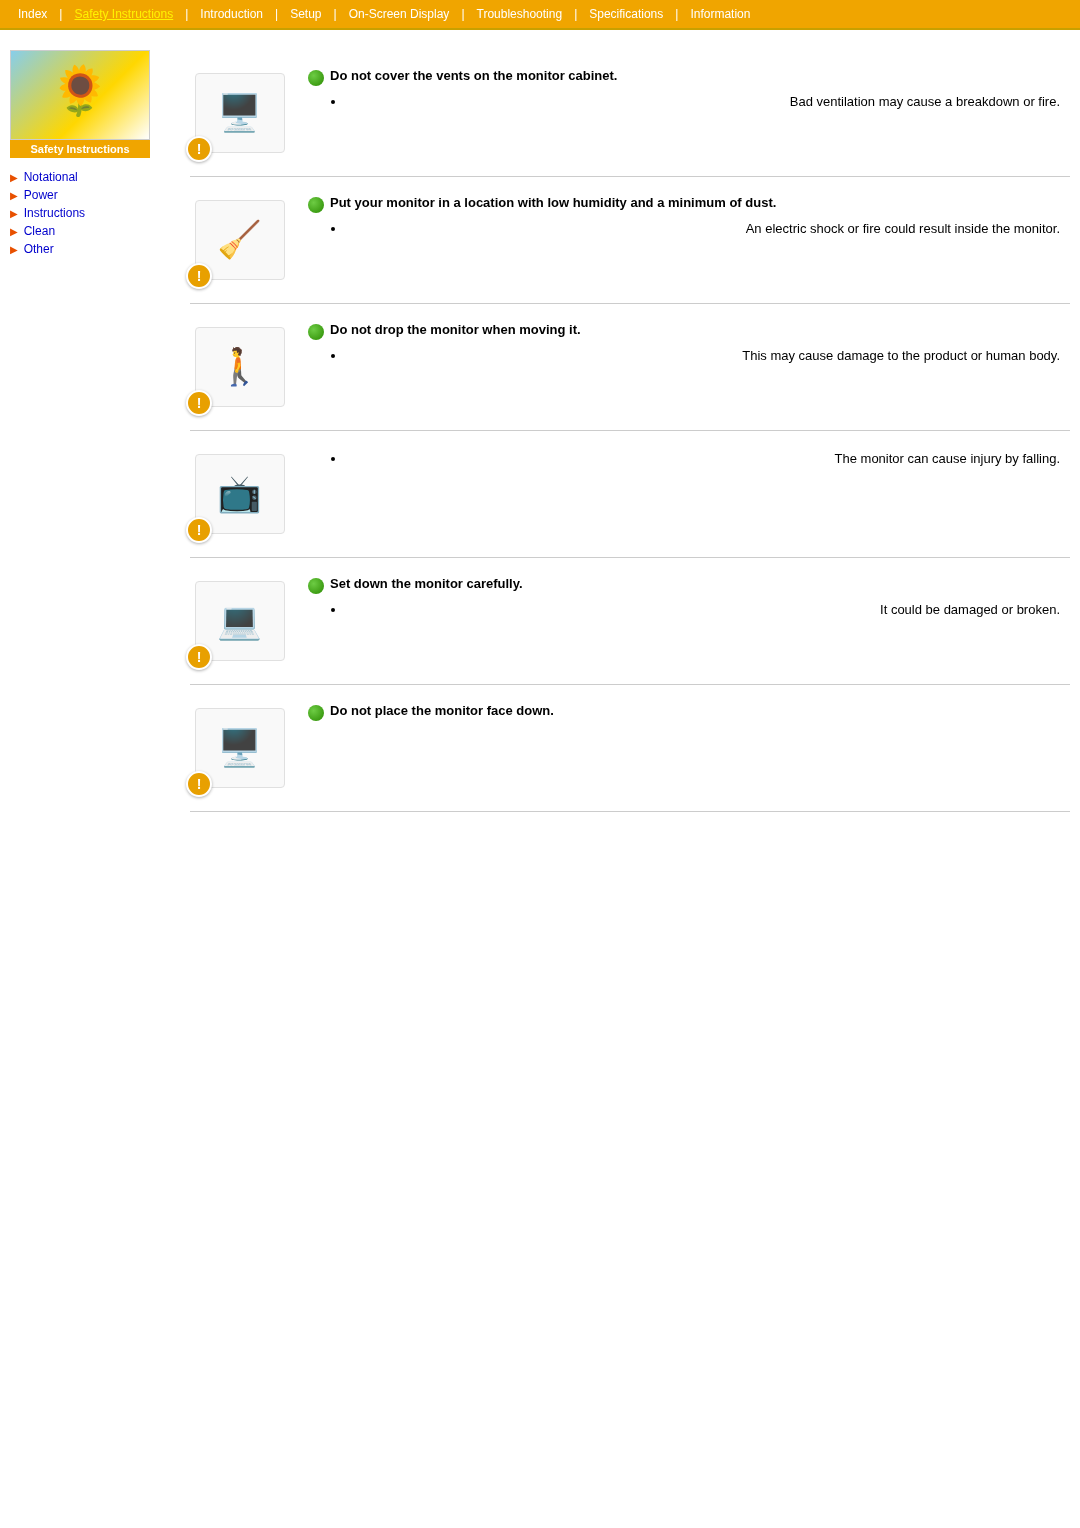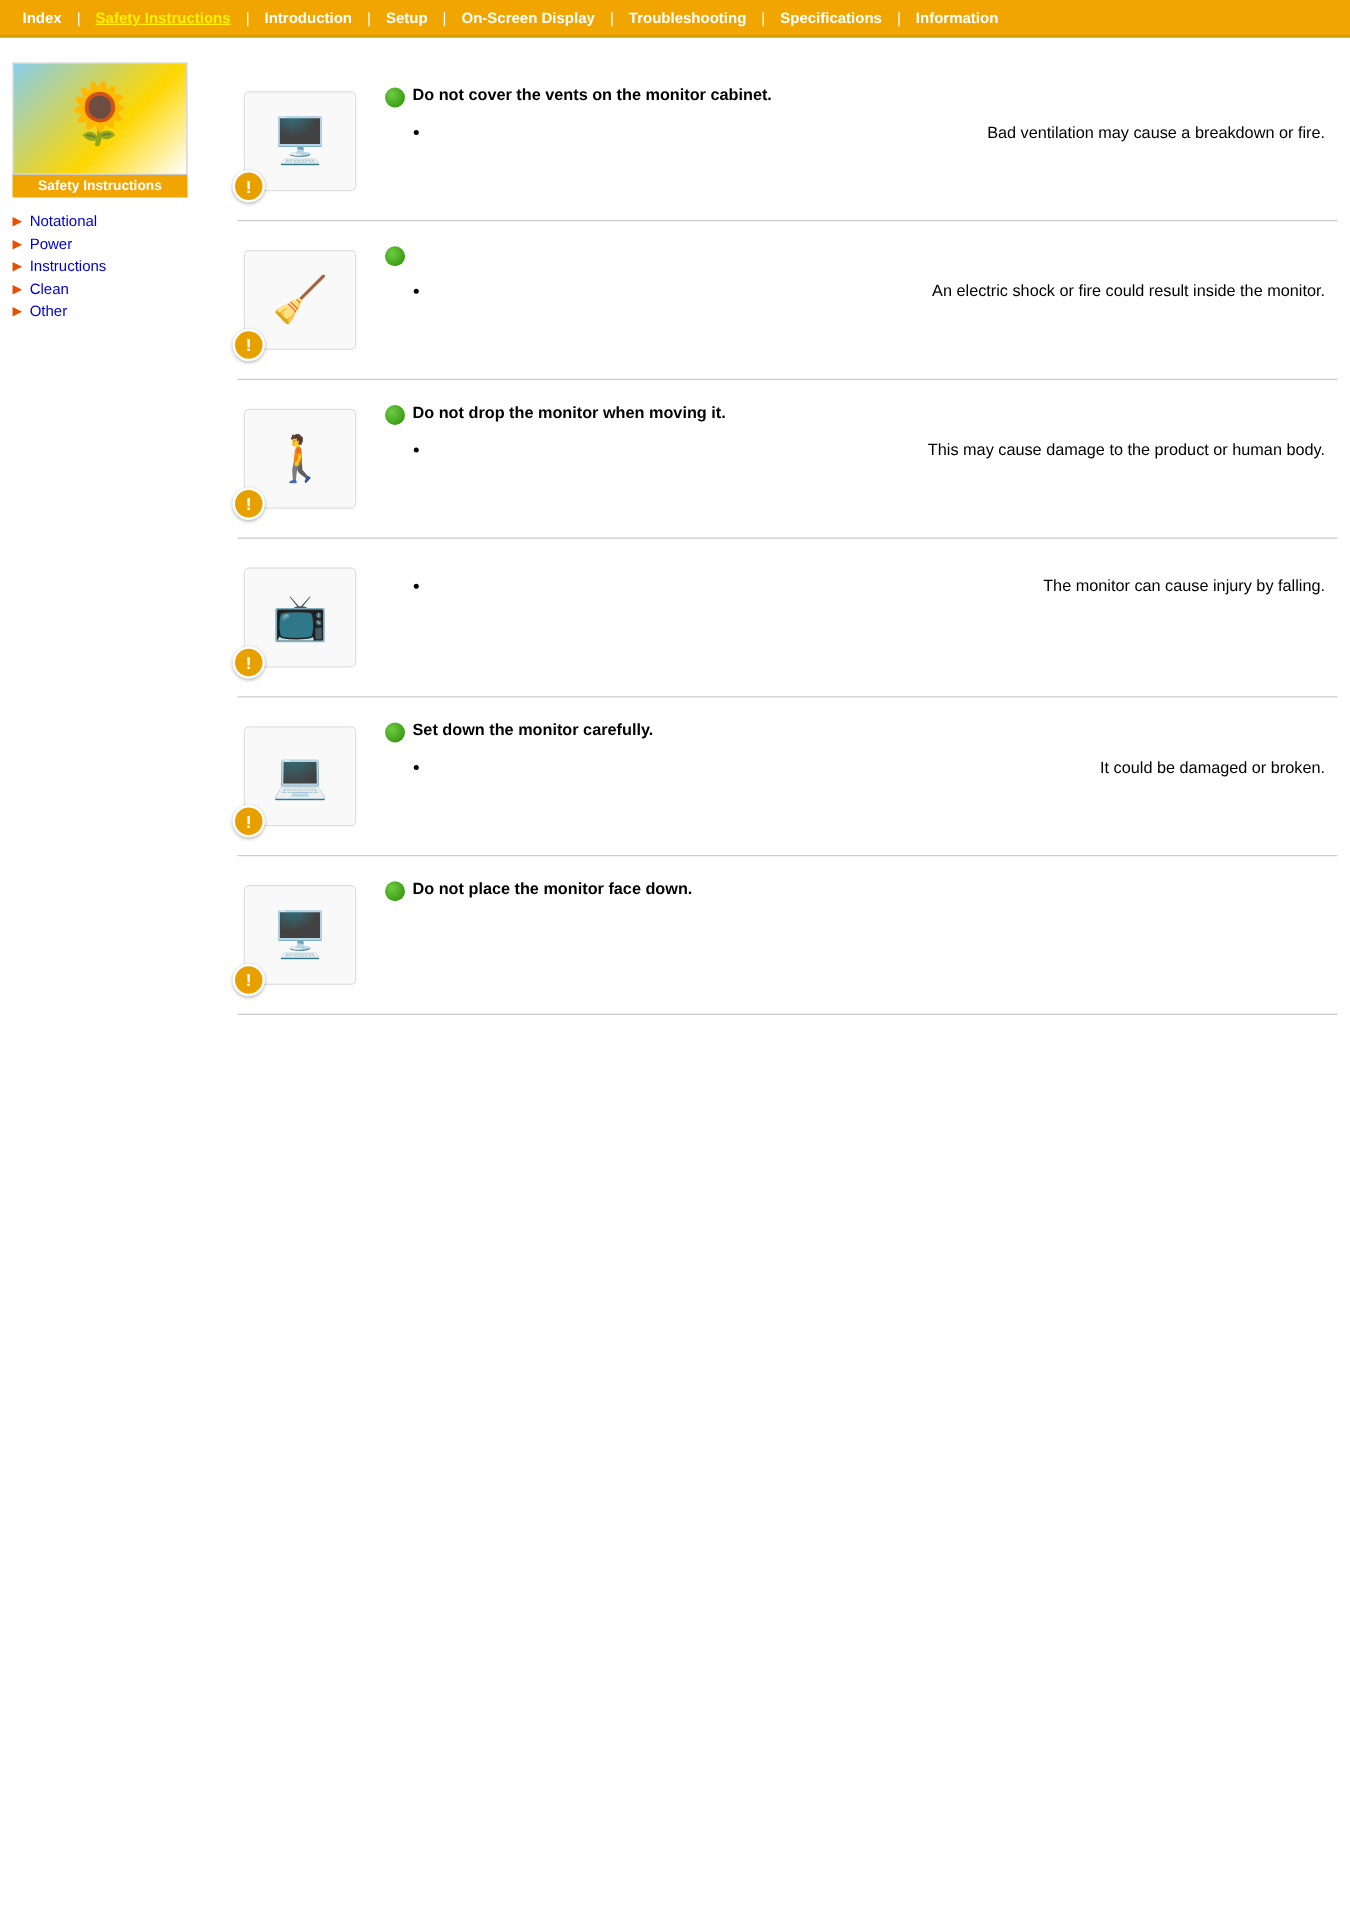--- a/index.html
+++ b/index.html
@@ -17,21 +17,21 @@
       background: #f0a500;
       display: flex;
       align-items: center;
       padding: 4px 8px;
       gap: 0;
       border-bottom: 2px solid #c8a000;
     }
     .nav-item {
       color: #fff;
       font-size: 12px;
-      font-weight: bold;
+      font-weight: normal;
       padding: 3px 10px;
       cursor: pointer;
       white-space: nowrap;
       text-decoration: none;
     }
     .nav-item.active {
       color: #fff200;
       text-decoration: underline;
     }
     .nav-sep {
@@ -172,21 +172,21 @@
       font-size: 13px;
       font-weight: bold;
     }
     .inst-bullet {
       margin-left: 22px;
       font-size: 13px;
       list-style: disc;
       padding-left: 16px;
     }
     .inst-bullet li {
-      margin-top: 12px;
+      margin-top: 2px;
     }
   </style>
 </head>
 <body>
 
 <nav id="navbar">
 <span class="nav-item">Index</span>
     <span class="nav-sep">|</span>
     <span class="nav-item active">Safety Instructions</span>
     <span class="nav-sep">|</span>
@@ -251,20 +251,21 @@
         </div>
       </div>
       <div class="instruction-block">
         <div class="instruction-img">
           <div class="illus">🧹</div>
           <div class="warning-badge">!</div>
         </div>
         <div class="instruction-text">
           <div class="inst-heading">
             <div class="green-circle"></div>
+            <span class="inst-heading-text">Put your monitor in a location with low humidity and a minimum of dust.</span>
           </div>
           <ul class="inst-bullet">
             <li>An electric shock or fire could result inside the monitor.</li>
           </ul>
         </div>
       </div>
       <div class="instruction-block">
         <div class="instruction-img">
           <div class="illus">🚶</div>
           <div class="warning-badge">!</div>

